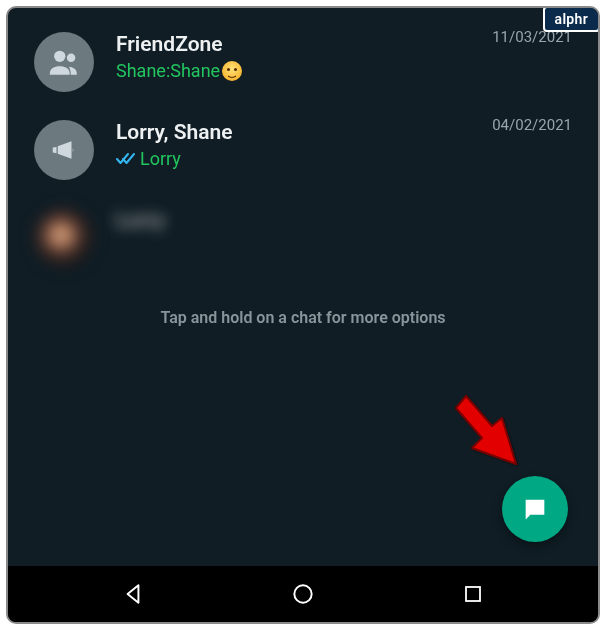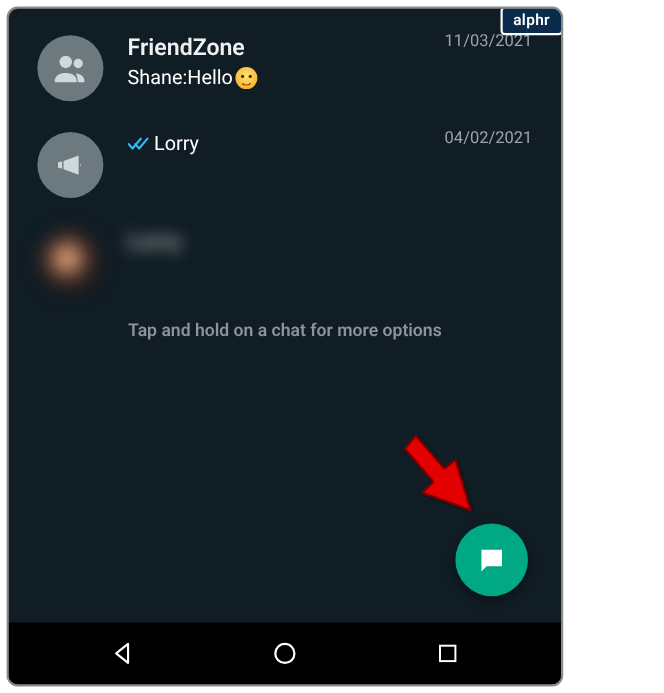--- a/index.html
+++ b/index.html
@@ -6,21 +6,21 @@
   body {
     width: 604px;
     height: 630px;
     background: #fff;
     font-family: -apple-system, BlinkMacSystemFont, "Segoe UI", Roboto, Helvetica, Arial, sans-serif;
     position: relative;
   }
   .frame {
     position: absolute;
     left: 6px; top: 6px;
-    width: 506px; height: 618px;
+    width: 594px; height: 618px;
     border: 2px solid #8a8a8a;
     border-radius: 10px;
     overflow: hidden;
     background: #101d25;
   }
   .badge {
     position: absolute;
     right: -2px;
     top: -2px;
     background: #0b2b4c;
@@ -65,21 +65,21 @@
     font-size: 21px;
     font-weight: 600;
     line-height: 1.2;
     margin-bottom: 3px;
   }
   .chat-title.blur {
     filter: blur(7px);
     color: #aaa;
   }
   .chat-preview {
-    color: #ffffff;
+    color: #22c55e;
     font-size: 18px;
     line-height: 1.2;
     display: flex;
     align-items: center;
   }
   .chat-preview .ticks {
     display: inline-flex;
     margin-right: 4px;
   }
   .emoji {
@@ -112,21 +112,21 @@
     font-size: 15px;
     position: absolute;
     right: 26px;
     top: 10px;
   }
   .hint {
     text-align: center;
     color: #8a959b;
     font-size: 16px;
     font-weight: 600;
-    margin-top: 8px;
+    margin-top: 26px;
   }
   .fab {
     position: absolute;
     right: 30px;
     bottom: 80px;
     width: 66px; height: 66px;
     border-radius: 50%;
     background: #00a884;
     display: flex;
     align-items: center;
@@ -170,34 +170,35 @@
           <circle cx="9" cy="8" r="4"></circle>
           <circle cx="17" cy="9" r="3"></circle>
           <path d="M2 20c0-3.3 3.1-5 7-5s7 1.7 7 5v1H2z"></path>
           <path d="M15.5 15.4c2.8.3 5.5 1.6 5.5 4.6v1h-4.2c0-2-.5-4-1.3-5.6z"></path>
         </svg>
       </div>
       <div class="chat-content">
         <div class="chat-title">FriendZone</div>
         <div class="chat-preview">
           <span>Shane: </span>
-            <span>Hello</span>
+            <span>Shane</span>
             <span class="emoji"></span>
         </div>
       </div>
       <div class="chat-date">11/03/2021</div>
     </div>
 
     <div class="chat-row">
       <div class="avatar gray">
         <svg width="30" height="30" viewBox="0 0 24 24" fill="#cfd8dc">
           <path d="M3 10v4l3 .5V9.5L3 10zm4-1v6l11 4V5L7 9zm12 1.5a2.5 2.5 0 010 3V10.5z"></path>
         </svg>
       </div>
       <div class="chat-content">
+        <div class="chat-title">Lorry, Shane</div>
         <div class="chat-preview">
           <span class="ticks">
             <svg width="20" height="14" viewBox="0 0 20 14">
               <path d="M1 7l3.5 4L12 2" stroke="#34b7f1" stroke-width="2" fill="none" stroke-linecap="round" stroke-linejoin="round"></path>
               <path d="M7 7l3.5 4L18 2" stroke="#34b7f1" stroke-width="2" fill="none" stroke-linecap="round" stroke-linejoin="round"></path>
             </svg>
           </span>
           <span>Lorry</span>
         </div>
       </div>

